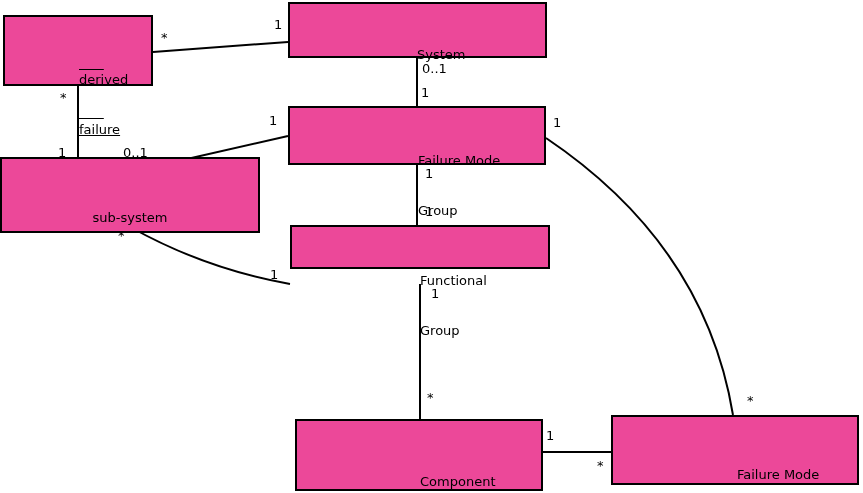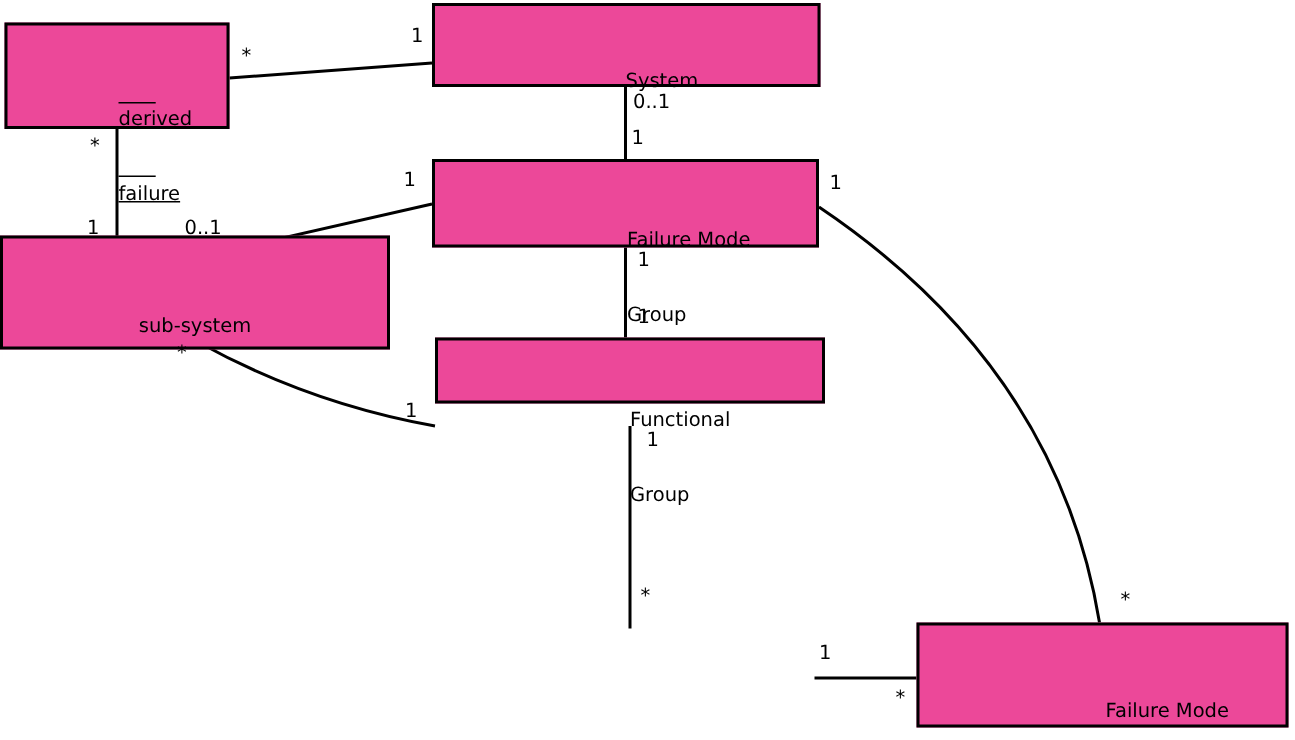--- a/index.html
+++ b/index.html
@@ -95,20 +95,25 @@
     </div>
   </div>
 
   <div class="node" style="left:290px; top:225px; width:260px; height:44px;">
     <div class="node-label" style="left:128px; top:13px;">
       <div>Functional</div>
       <div>Group</div>
     </div>
   </div>
 
+  <div class="node" style="left:295px; top:419px; width:248px; height:72px;">
+    <div class="node-label" style="left:123px; top:20px;">
+      <div>Component</div>
+    </div>
+  </div>
 
   <div class="node" style="left:611px; top:415px; width:248px; height:70px;">
     <div class="node-label" style="left:124px; top:17px;">
       <div>Failure Mode</div>
     </div>
   </div>
 
   <span class="mult" style="left:161px; top:31px;">*</span>
   <span class="mult" style="left:274px; top:18px;">1</span>
 

